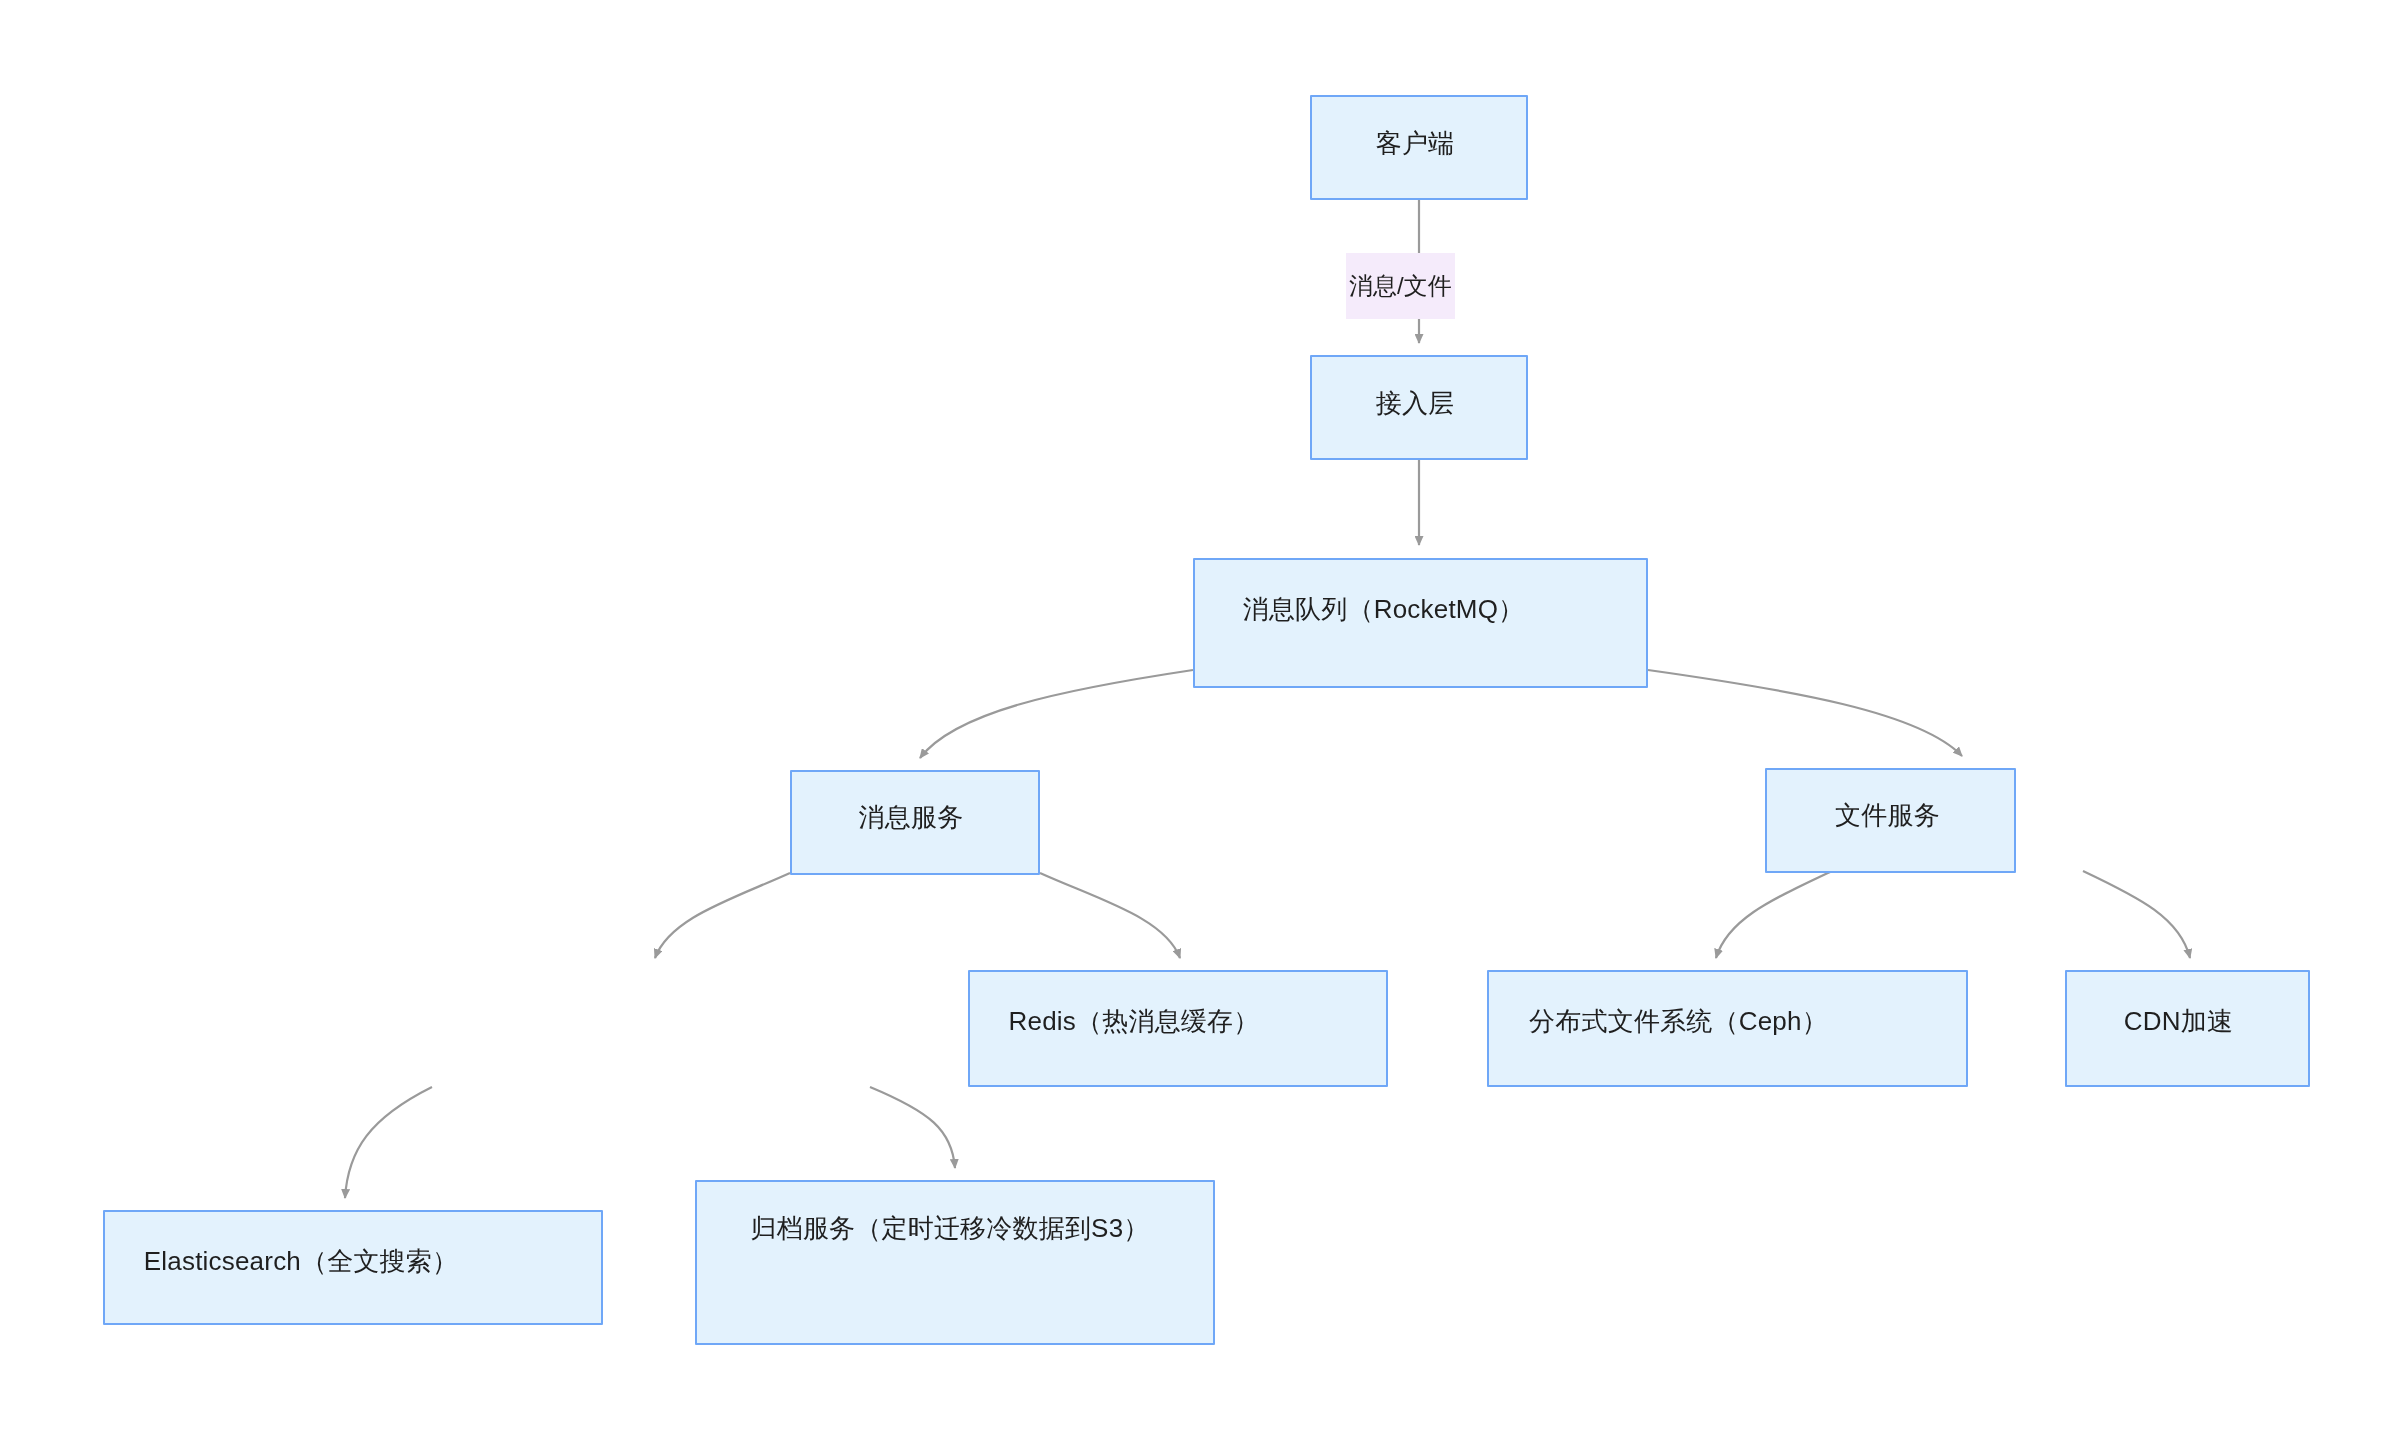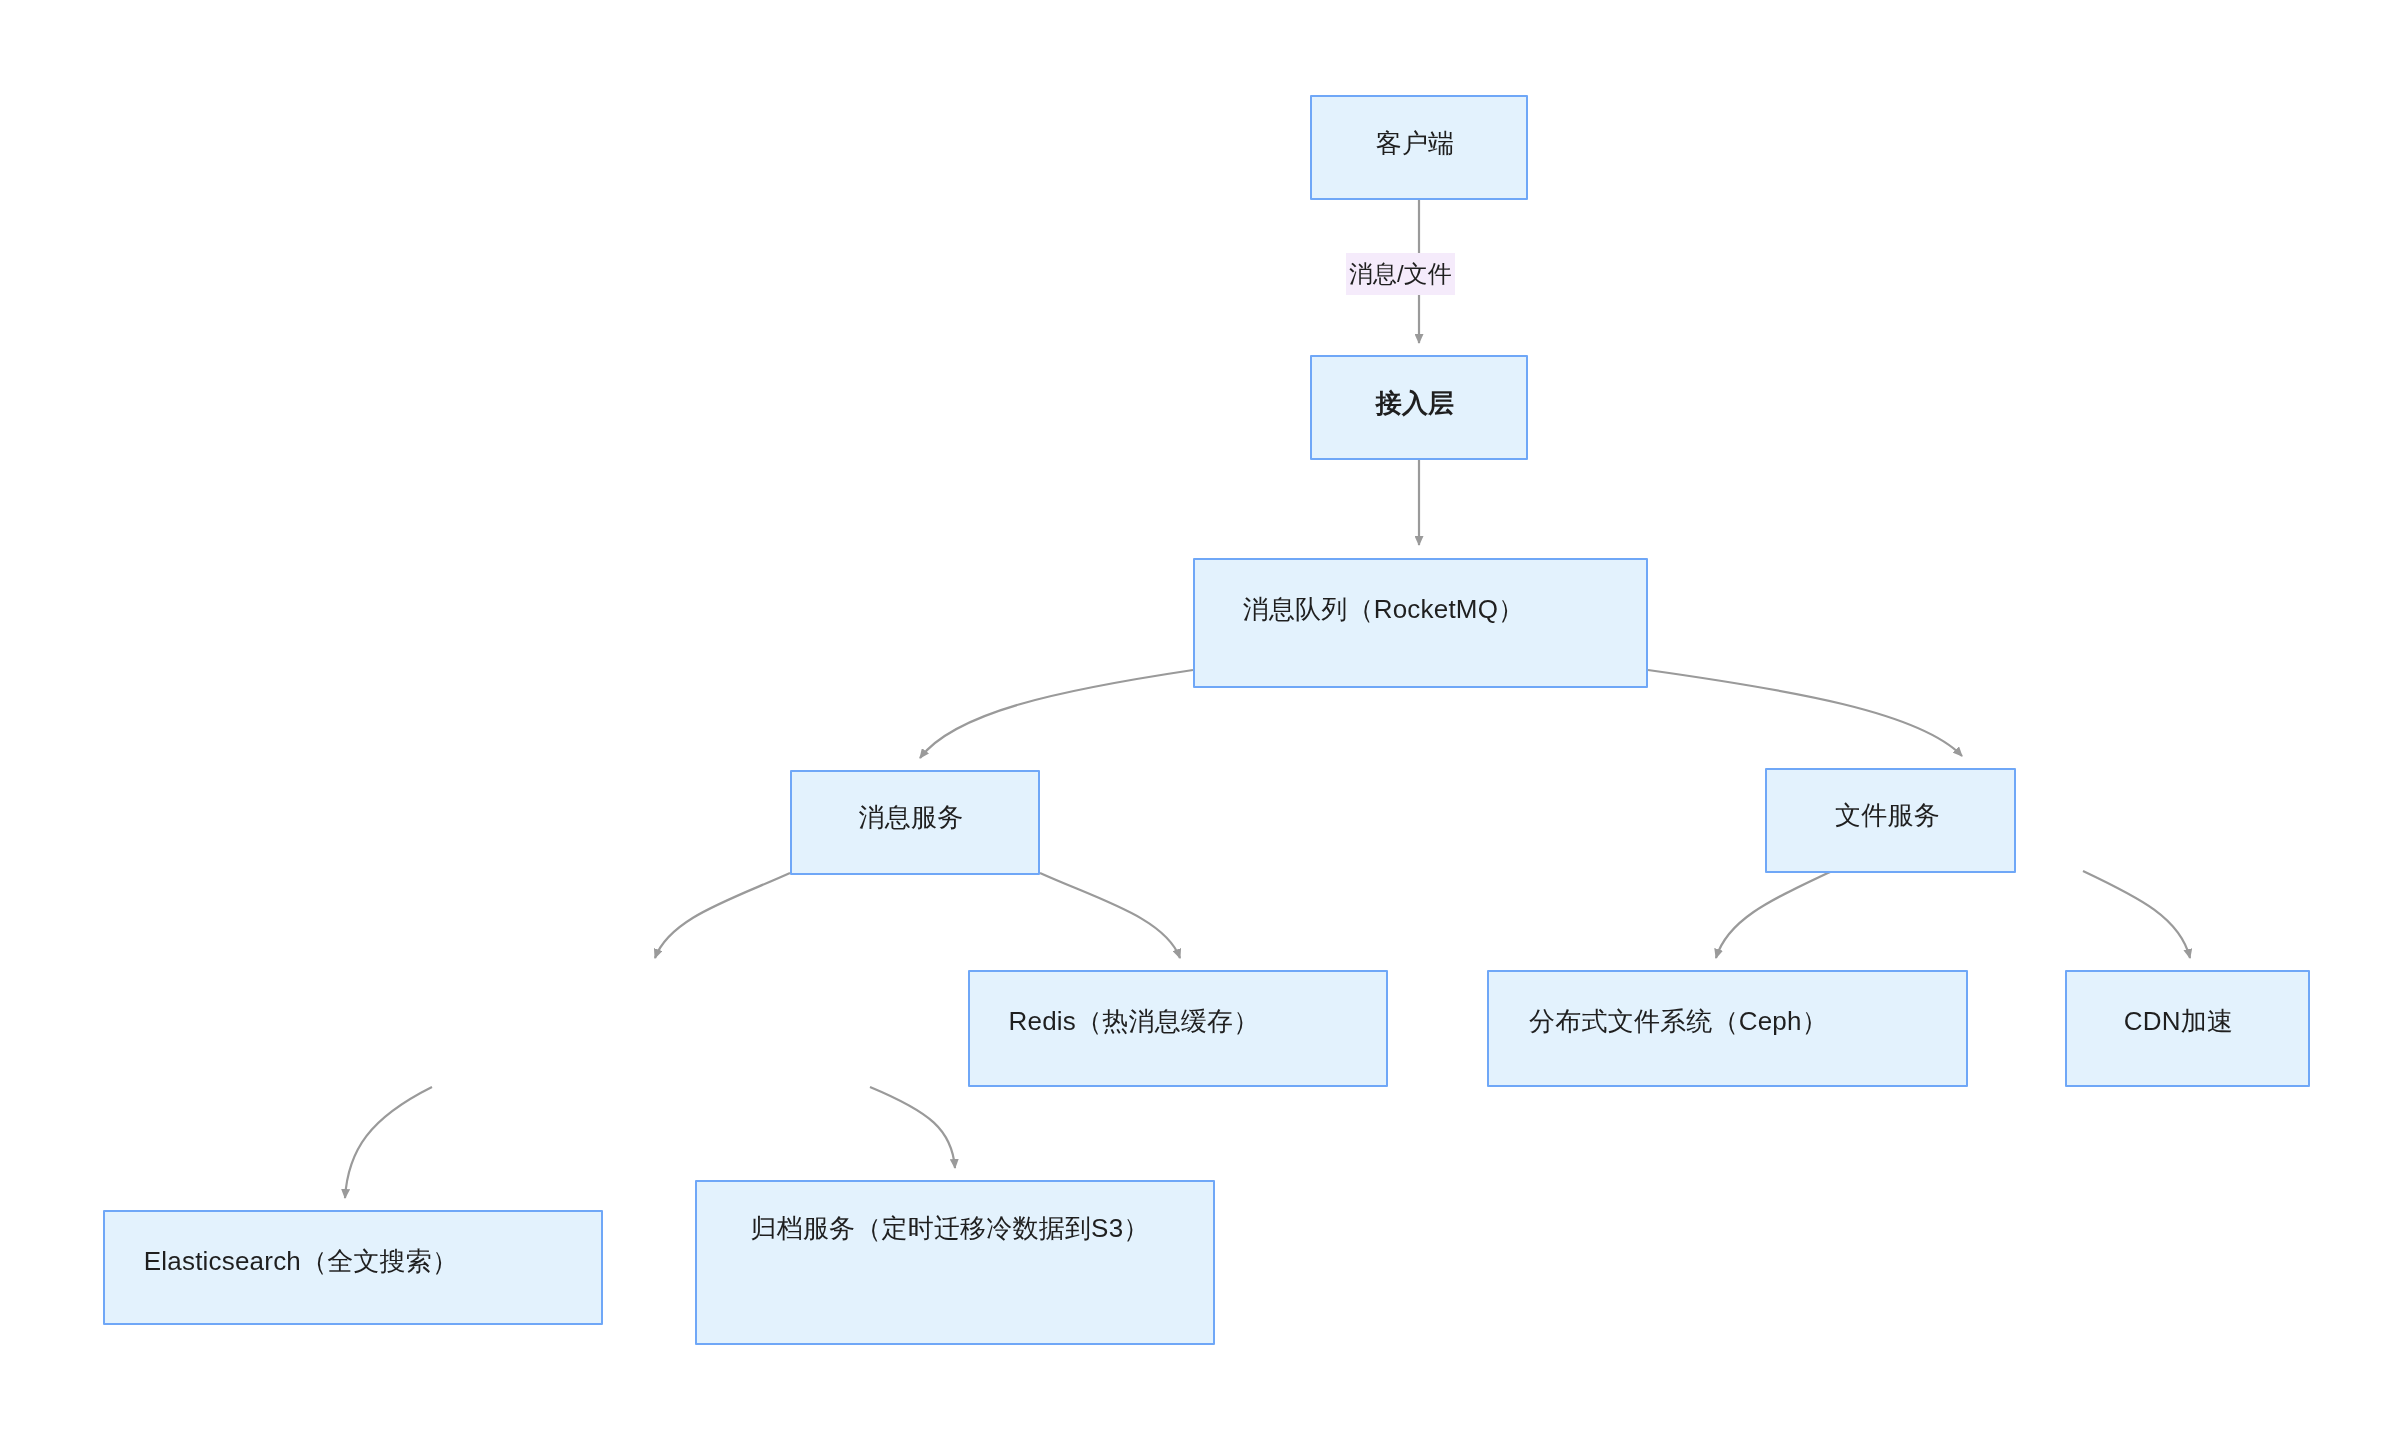--- a/index.html
+++ b/index.html
@@ -42,38 +42,38 @@
     display: block;
     color: #1f1f1f;
     font-size: 26px;
     line-height: 1.3;
     letter-spacing: 0.2px;
     white-space: nowrap;
     font-weight: 400;
   }
   
   .node-client   .node-label { margin-top: 30px; transform: translateX(-4px); }
-  .node-gateway  .node-label { margin-top: 30px; transform: translateX(-4px); font-weight: bold; }
+  .node-gateway  .node-label { margin-top: 30px; transform: translateX(-4px); }
   .node-mq       .node-label { margin-top: 33px; transform: translateX(-37px); }
   .node-msgsvc   .node-label { margin-top: 29px; transform: translateX(-4px); }
   .node-filesvc  .node-label { margin-top: 29px; transform: translateX(-3px); }
   .node-mysql    .node-label { margin-top: 33px; transform: translateX(-46px); }
   .node-redis    .node-label { margin-top: 33px; transform: translateX(-44px); }
   .node-ceph     .node-label { margin-top: 33px; transform: translateX(-49px); }
   .node-cdn      .node-label { margin-top: 33px; transform: translateX(-9px); }
   .node-es       .node-label { margin-top: 33px; transform: translateX(-52px); }
   .node-archive  .node-label { margin-top: 30px; transform: translateX(-5px); }
 
   .edge-label {
     position: absolute;
     background: #f5ebfb;
     color: #1f1f1f;
     font-size: 24px;
     line-height: 1.25;
-    padding: 6px 3px;
+    padding: 18px 3px;
     white-space: nowrap;
     z-index: 3;
     text-align: center;
   }
 </style>
 </head>
 <body>
 
 <div id="canvas">
 

